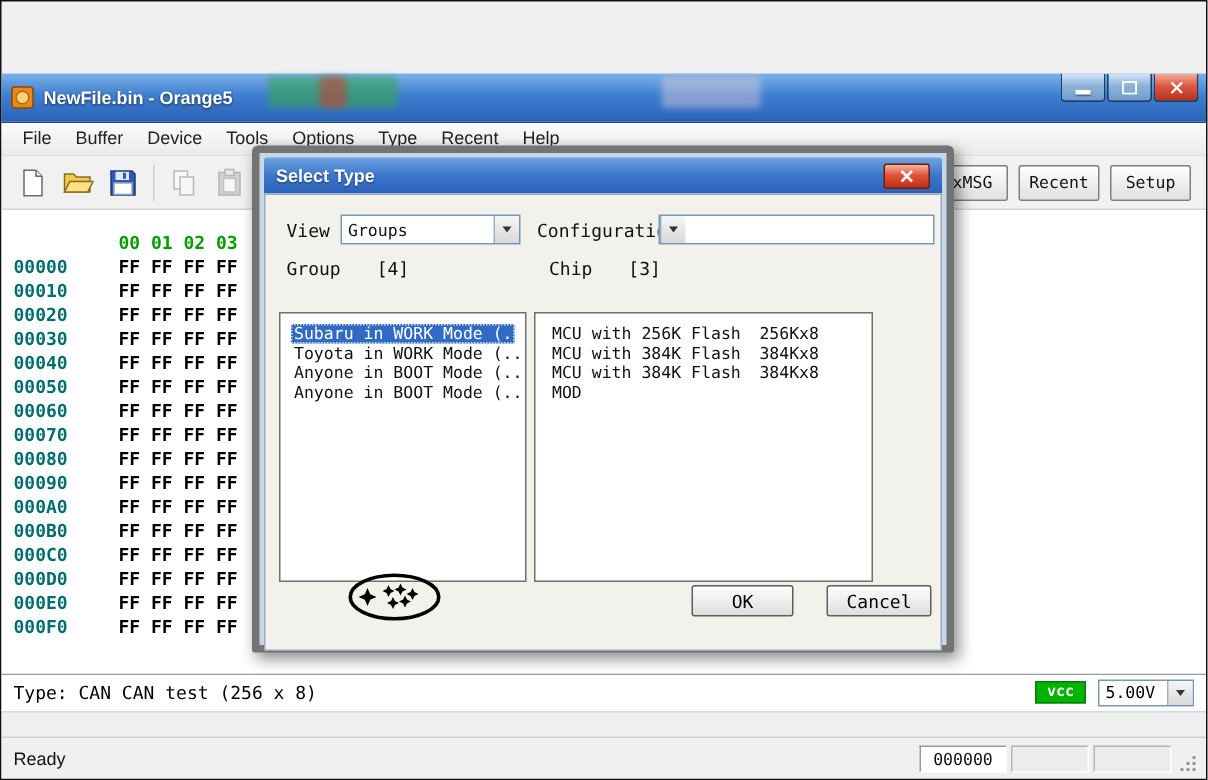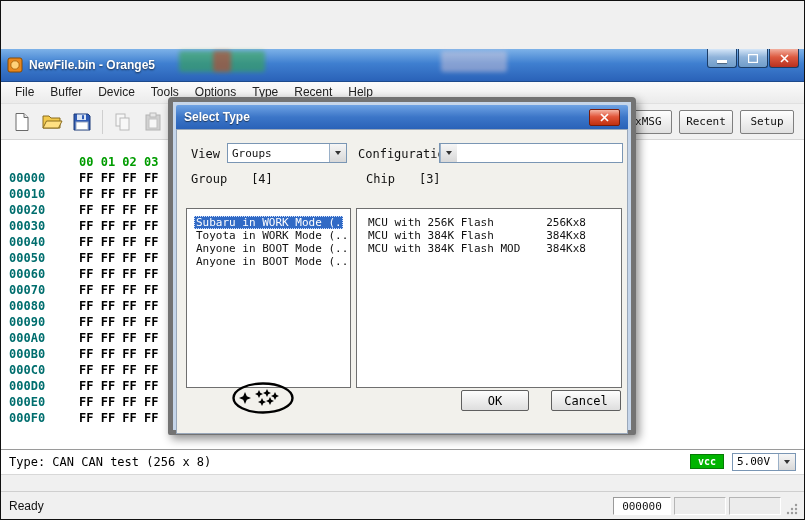--- a/index.html
+++ b/index.html
@@ -368,21 +368,21 @@
         <span>Chip</span>
         <span>[3]</span>
       </div>
 
       <div class="listbox" style="left:9px; top:58px; width:165px; height:180px;">
           <div class="lb-item selected">Subaru in WORK Mode (..</div>
           <div class="lb-item">Toyota in WORK Mode (..</div>
           <div class="lb-item">Anyone in BOOT Mode (..</div>
           <div class="lb-item">Anyone in BOOT Mode (..</div>
         </div>
-      <div class="listbox" style="left:179px; top:58px; width:266px; height:180px;">
+      <div class="listbox" style="left:179px; top:58px; width:226px; height:180px;">
           <div class="lb-row">
             <span class="lb-name">MCU with 256K Flash</span>
             <span class="lb-size">256Kx8</span>
           </div>
           <div class="lb-row">
             <span class="lb-name">MCU with 384K Flash</span>
             <span class="lb-size">384Kx8</span>
           </div>
           <div class="lb-row">
             <span class="lb-name">MCU with 384K Flash MOD</span>

